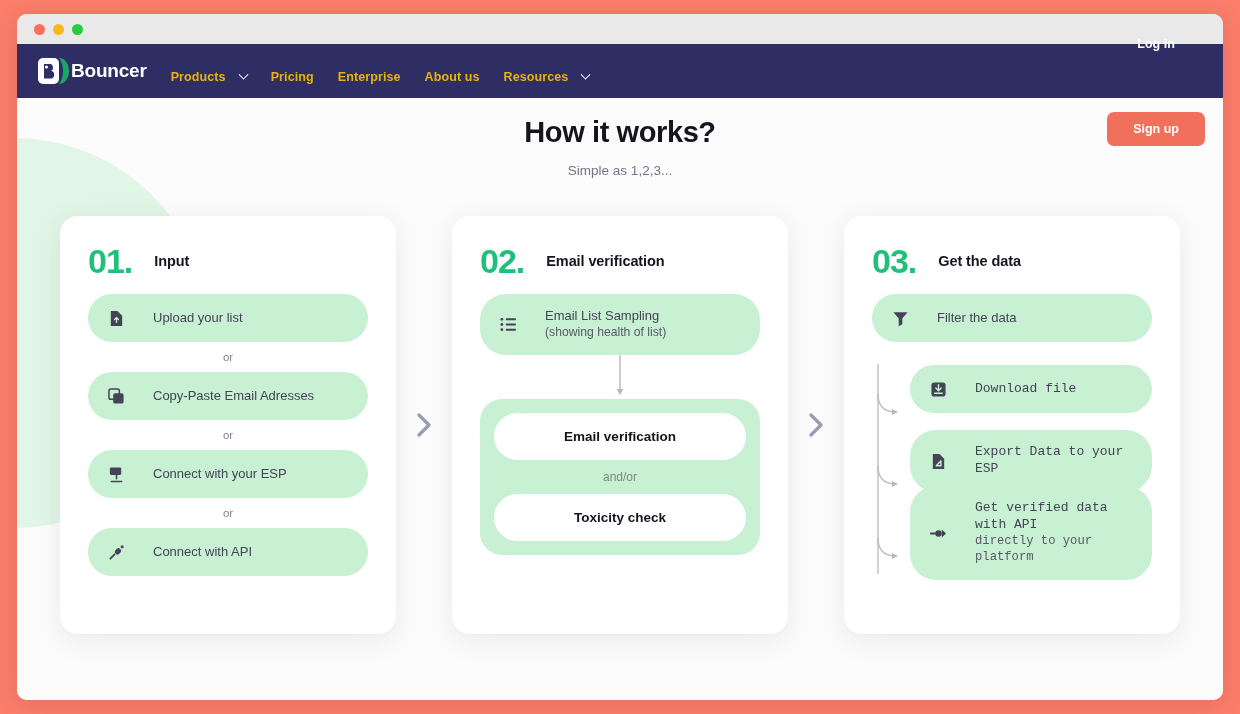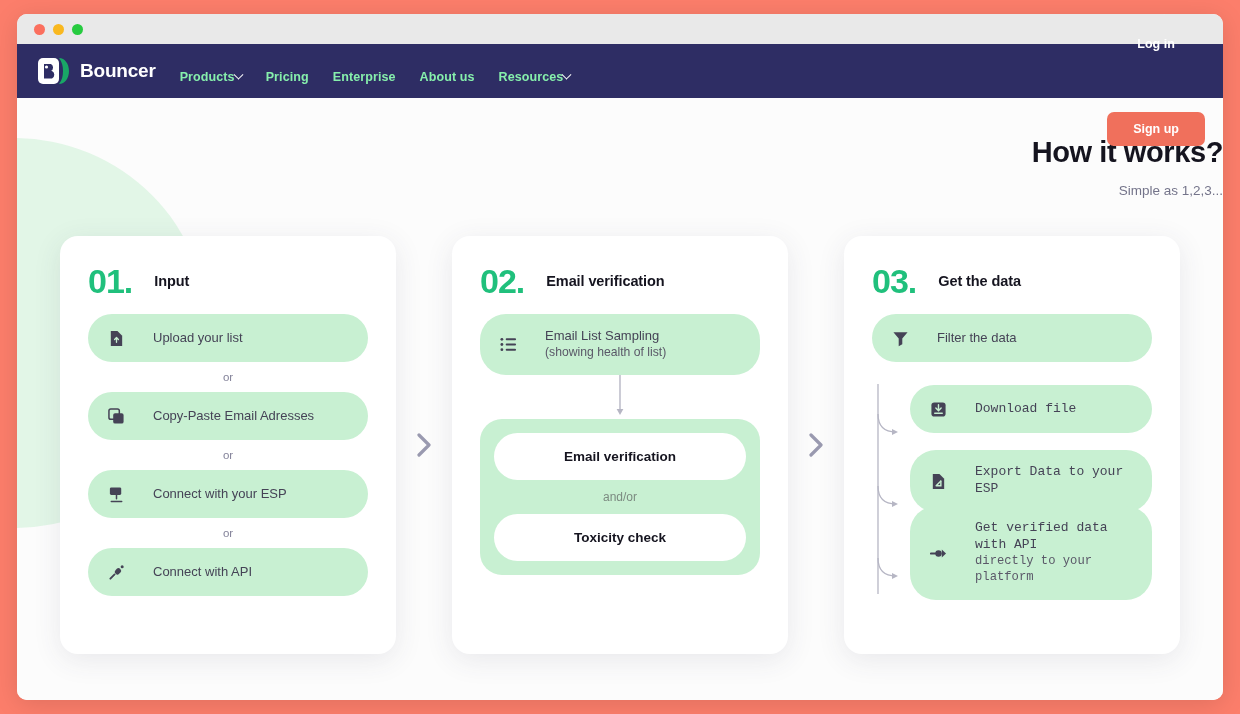--- a/index.html
+++ b/index.html
@@ -51,38 +51,38 @@
     flex: 0 0 54px;
     height: 54px;
     background: #2e2d64;
     display: flex;
     align-items: center;
     padding: 0 18px 0 20px;
     position: relative;
     z-index: 5;
   }
 
-  .brand { display: flex; align-items: center; gap: 9px; margin-right: 24px; }
+  .brand { display: flex; align-items: center; margin-right: 24px; }
   .logo-mark { position: relative; width: 34px; height: 30px; display:block; }
   .brand-name {
     color: #ffffff;
     font-size: 19px;
     font-weight: bold;
     letter-spacing: -0.2px;
   }
 
   .nav-links { display: flex; align-items: center; gap: 24px; }
   .nav-link {
-    color: #86efac;
+    color: #eab308;
     font-size: 12.5px;
     font-weight: bold;
     letter-spacing: 0.1px;
     display: flex;
     align-items: center;
-    gap: 0;
+    gap: 14px;
     cursor: pointer;
     white-space: nowrap;
     margin-top: 12px;
   }
   .caret {
     display: inline-block;
     width: 7px; height: 7px;
     border-right: 1.6px solid #ffffff;
     border-bottom: 1.6px solid #ffffff;
     transform: rotate(45deg) translate(-2px, -2px);
@@ -126,21 +126,21 @@
     position: absolute;
     left: -198px;
     top: 40px;
     width: 390px;
     height: 390px;
     border-radius: 50%;
     background: #e2f6e7;
     pointer-events: none;
   }
 
-  .page-header { position: relative; text-align: right; padding-top: 38px; z-index: 2;}
+  .page-header { position: relative; text-align: center; padding-top: 18px; z-index: 2;}
   .page-title {
     font-size: 29px;
     font-weight: bold;
     color: #15141f;
     letter-spacing: -0.4px;
   }
   .page-subtitle {
     margin-top: 14px;
     font-size: 13.5px;
     color: #74748a;

